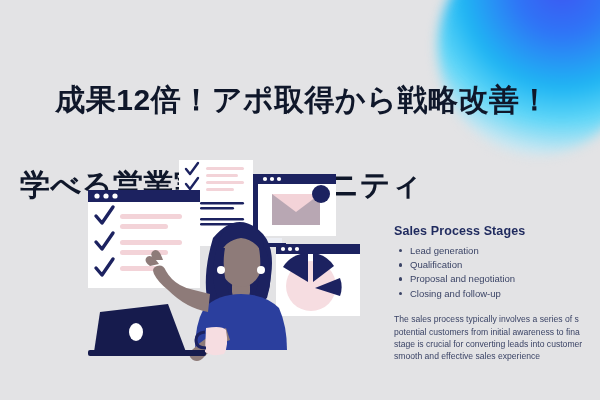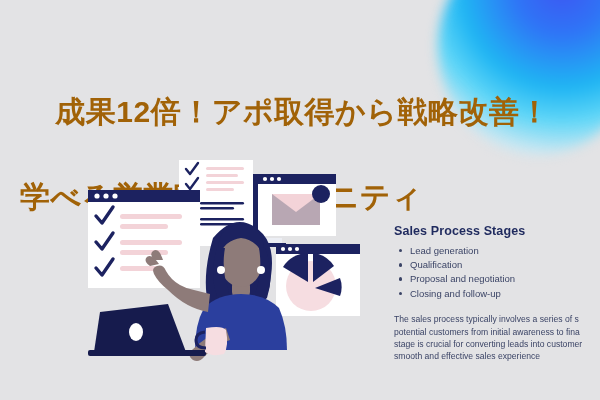--- a/index.html
+++ b/index.html
@@ -34,23 +34,23 @@
                 #5fd6f7 64%, rgba(190,236,252,0.55) 80%,
                 rgba(227,227,229,0) 100%);
     filter: blur(6px);
     pointer-events: none;
   }
 
   
   .headline {
     position: absolute;
     left: 20px;
-    top: 48px;
+    top: 36px;
     width: 470px;
-    color: #a16207;
+    color: #0f172a;
     font-size: 30px;
     line-height: 1.42;
     font-weight: 700;
     letter-spacing: 0.5px;
     white-space: pre;
   }
   .headline .l2 { display: block; }
 
   
   .textcol {

